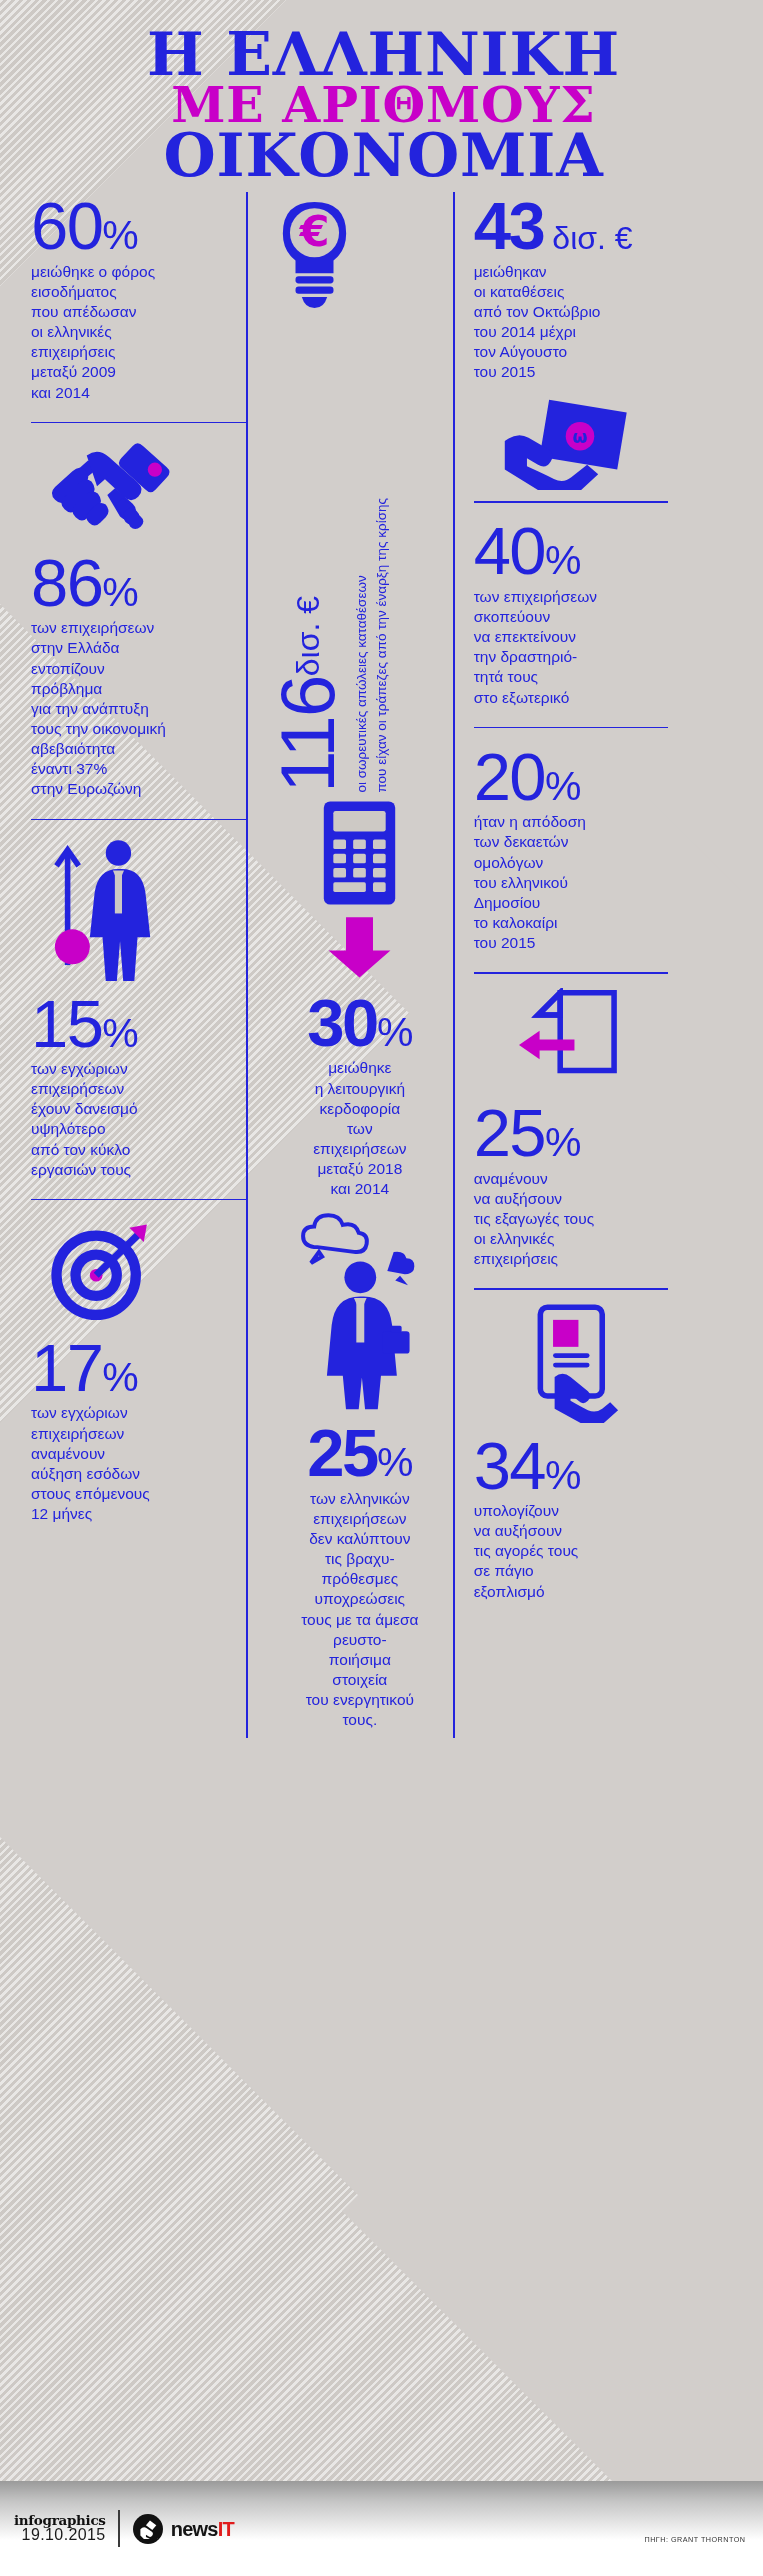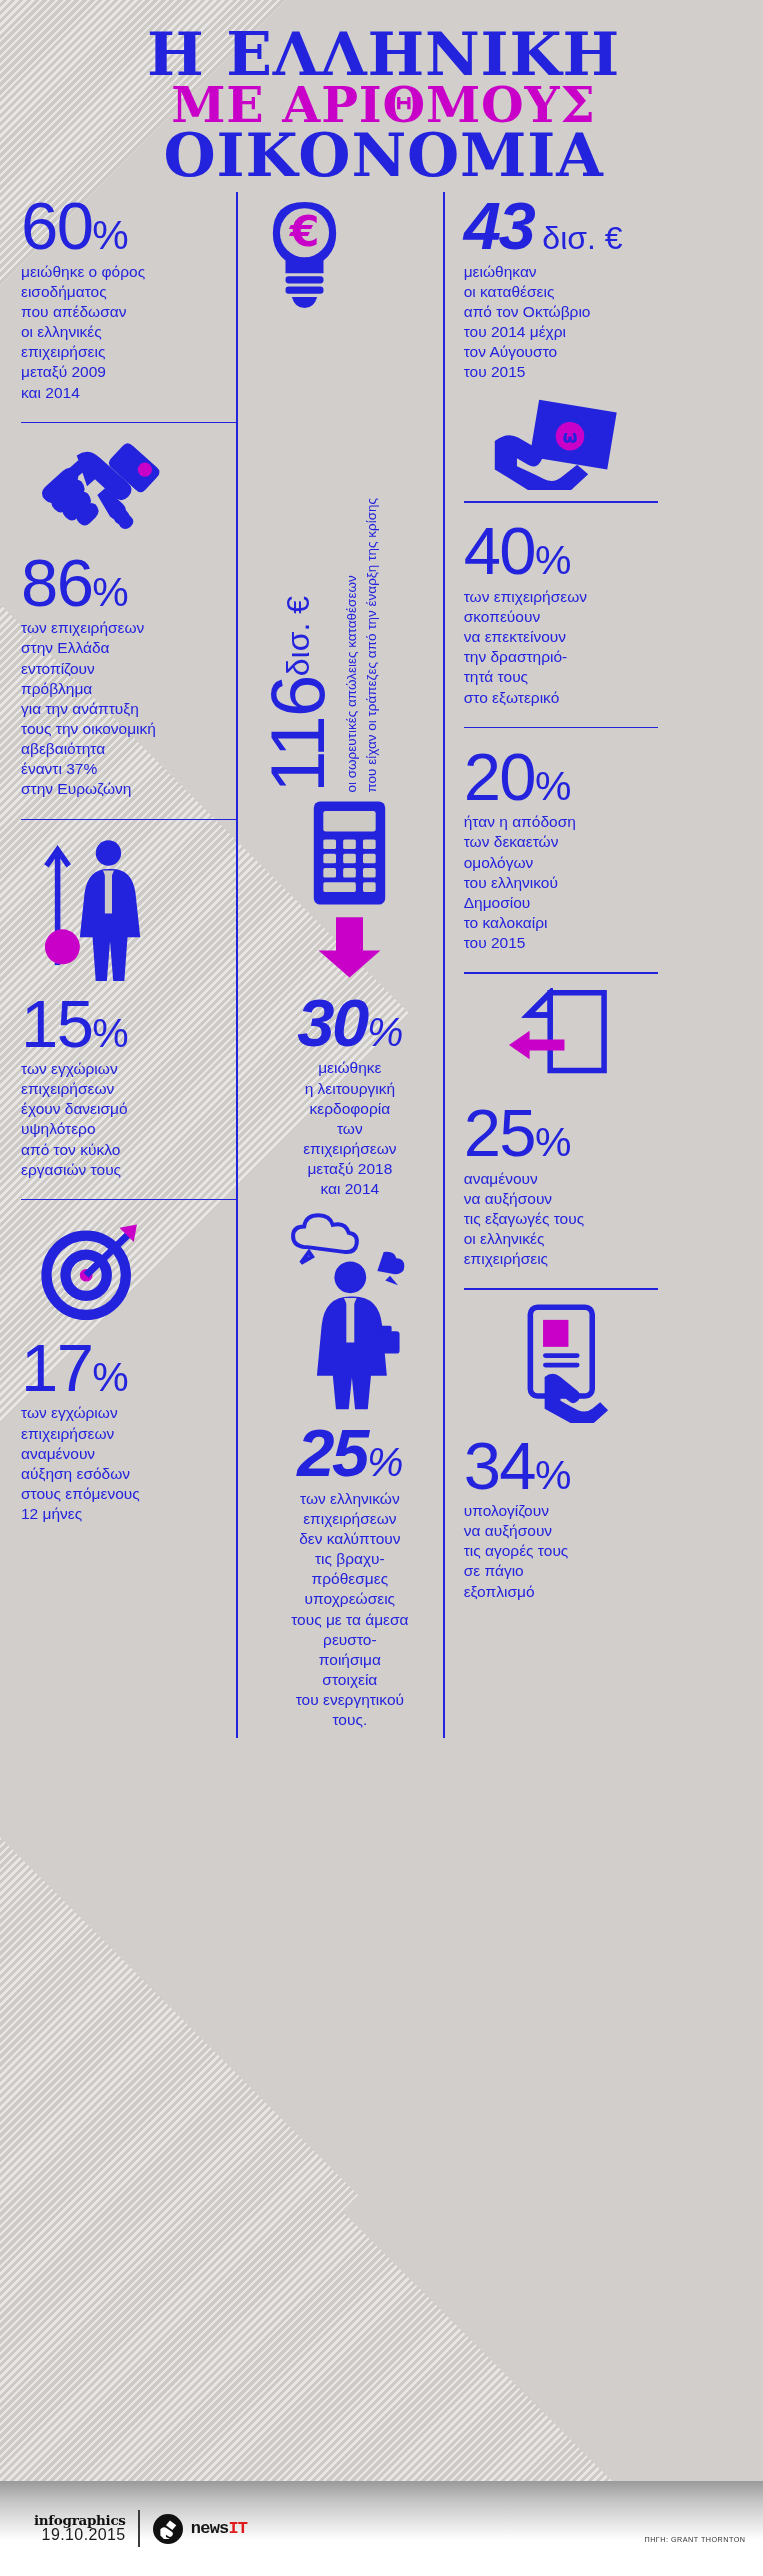--- a/index.html
+++ b/index.html
@@ -51,21 +51,21 @@
     font-weight:bold;
     letter-spacing:0.8px;
     line-height:0.93;
     text-transform:uppercase;
   }
   .t1 { font-size:60px; color:#2323dd; }
   .t2 { font-size:60px; color:#2323dd; }
   .t3 { font-size:49px; color:#c800c8; }
 
   
-  .cols { position:relative; display:flex; padding:0 21px; }
+  .cols { position:relative; display:flex; padding:0 31px; }
   .col { position:relative; }
   .col-left  { width: 215px; }
   .col-mid   { width: 207px; }
   .col-right { width: 215px; }
   .col-mid, .col-right { padding-left: 20.7px; }
   
   .col-mid::before, .col-right::before {
     content:""; position:absolute; left:0; top:0; bottom:0;
     width:1.6px; background:#2323dd;
   }
@@ -76,21 +76,21 @@
   .big {
     font-family:"Liberation Sans", sans-serif;
     font-weight:300;
     font-size:67px;
     line-height:0.92;
     letter-spacing:-1.6px;
     color:#2323dd;
     white-space:nowrap;
   }
   .big .pct { font-size:41px; letter-spacing:-0.8px; }
-  .big-bold { font-weight:bold; letter-spacing:-2.4px;font-style:italic; }
+  .big-bold { font-weight:bold; letter-spacing:-2.4px; }
   .big-bold .pct { font-weight:300; }
   .unit {
     font-weight:300; font-size:32px; letter-spacing:0;
   }
   .desc {
     font-size:15.5px;
     line-height:1.30;
     color:#2323dd;
     margin-top:4.8px;
     white-space:pre-line;
@@ -130,28 +130,28 @@
   
   .icon { display:block; margin: 4.8px auto 8px auto; }
   .icon-left { margin-left:8px; }
 
   
   .footer {
     position:absolute; left:0; right:0; bottom:0; height:95px;
     background:linear-gradient(to bottom,#9a9a9a 0%, #c6c6c6 22%, #ffffff 62%, #ffffff 100%);
     display:flex; align-items:center;
   }
-  .footer-inner { display:flex; align-items:center; padding-left:34px; gap:8px; }
+  .footer-inner { display:flex; align-items:center; padding-left:14px; gap:8px; }
   .ig-block { text-align:right; line-height:1.05; color:#111; }
   .ig-title { font-family:"DejaVu Serif", serif; font-weight:bold; font-size:13.5px; letter-spacing:-0.3px; }
   .ig-date { font-size:16px; color:#1a1a1a; letter-spacing:0.4px; }
   .ig-sep { width:1.6px; height:37px; background:#3a3a3a; margin:0 4.8px; }
   .nt-circle { width:30px; height:30px; border-radius:50%; background:#111;
                display:flex; align-items:center; justify-content:center; }
-  .nt-word { font-family:Liberation Mono, monospace; font-weight:bold; font-size:17px;
+  .nt-word { font-family:Liberation Sans, sans-serif; font-weight:bold; font-size:20px;
              letter-spacing:-0.8px; color:#141414; line-height:1; }
   .nt-word .it { color:#e01b1b; }
   .source { position:absolute; right:17.5px; bottom:32px; font-size:7.2px; color:#333;
             letter-spacing:0.5px; font-family:"Liberation Sans", sans-serif; }
 </style>
 </head>
 <body>
 
 <div id="poster">
   <div class="flat-band" id="band1"></div>

